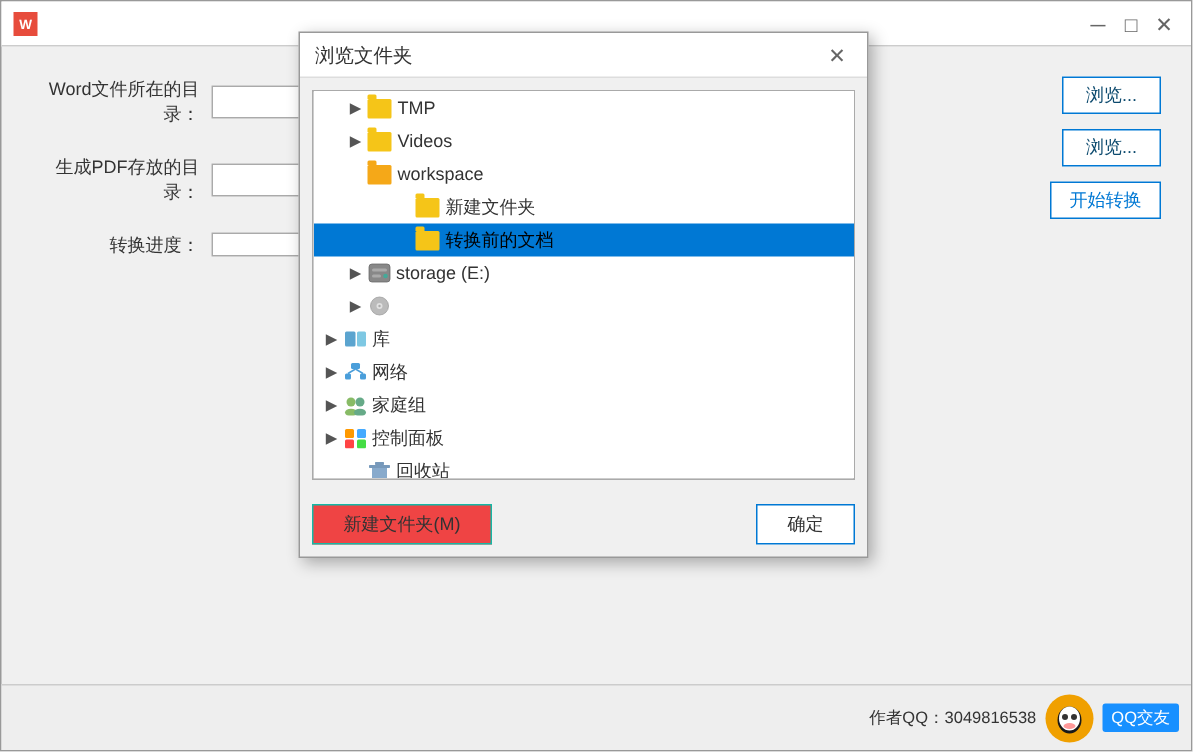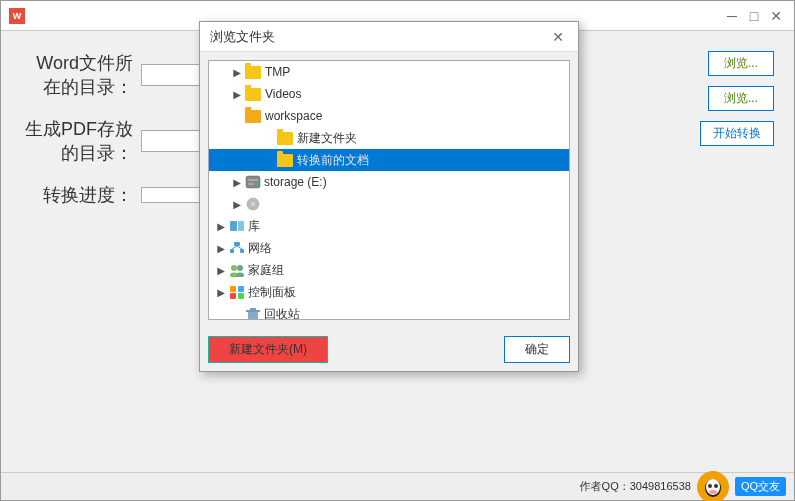--- a/index.html
+++ b/index.html
@@ -76,52 +76,52 @@
       display: flex;
       align-items: center;
       margin-bottom: 18px;
     }
 
     .form-label {
       width: 120px;
       text-align: right;
       padding-right: 8px;
       color: #333;
-      font-size: 18px;
+      font-size: 12px;
     }
 
     .form-input {
       width: 400px;
       height: 22px;
       border: 1px solid #aaa;
       background: white;
     }
 
     .browse-btn {
       margin-left: 8px;
       padding: 3px 12px;
       border: 1px solid #0078d4;
       background: white;
-      color: #4d7c0f;
+      color: #0c4a6e;
       cursor: pointer;
       font-size: 12px;
     }
 
     .start-btn {
       padding: 3px 12px;
       border: 1px solid #0078d4;
       background: white;
       color: #0078d4;
       cursor: pointer;
       font-size: 12px;
     }
 
     .progress-row {
       display: flex;
-      align-items: center;
+      align-items: flex-start;
       margin-bottom: 36px;
     }
 
     .progress-bar-container {
       width: 400px;
       height: 16px;
       border: 1px solid #aaa;
       background: white;
     }
 
@@ -191,21 +191,21 @@
 
     .tree-item {
       display: flex;
       align-items: center;
       height: 22px;
       padding: 0 4px;
       cursor: pointer;
       white-space: nowrap;
     }
     .tree-item.selected { background: #0078d4; color: white; }
-    .tree-item.selected .tree-label { color: #e5e5e5; }
+    .tree-item.selected .tree-label { color: #000000; }
 
     .tree-expander {
       width: 16px;
       text-align: center;
       color: #555;
       font-size: 10px;
       flex-shrink: 0;
     }
 
     .tree-label {
@@ -250,21 +250,21 @@
       display: flex;
       flex-direction: column;
       gap: 10px;
     }
 
     
     .taskbar {
       position: absolute;
       bottom: 0;
       width: 100%;
-      height: 28px;
+      height: 44px;
       background: #eee;
       border-top: 1px solid #ccc;
       display: flex;
       align-items: center;
       justify-content: flex-end;
       padding-right: 8px;
       gap: 6px;
     }
   </style>
 </head>

